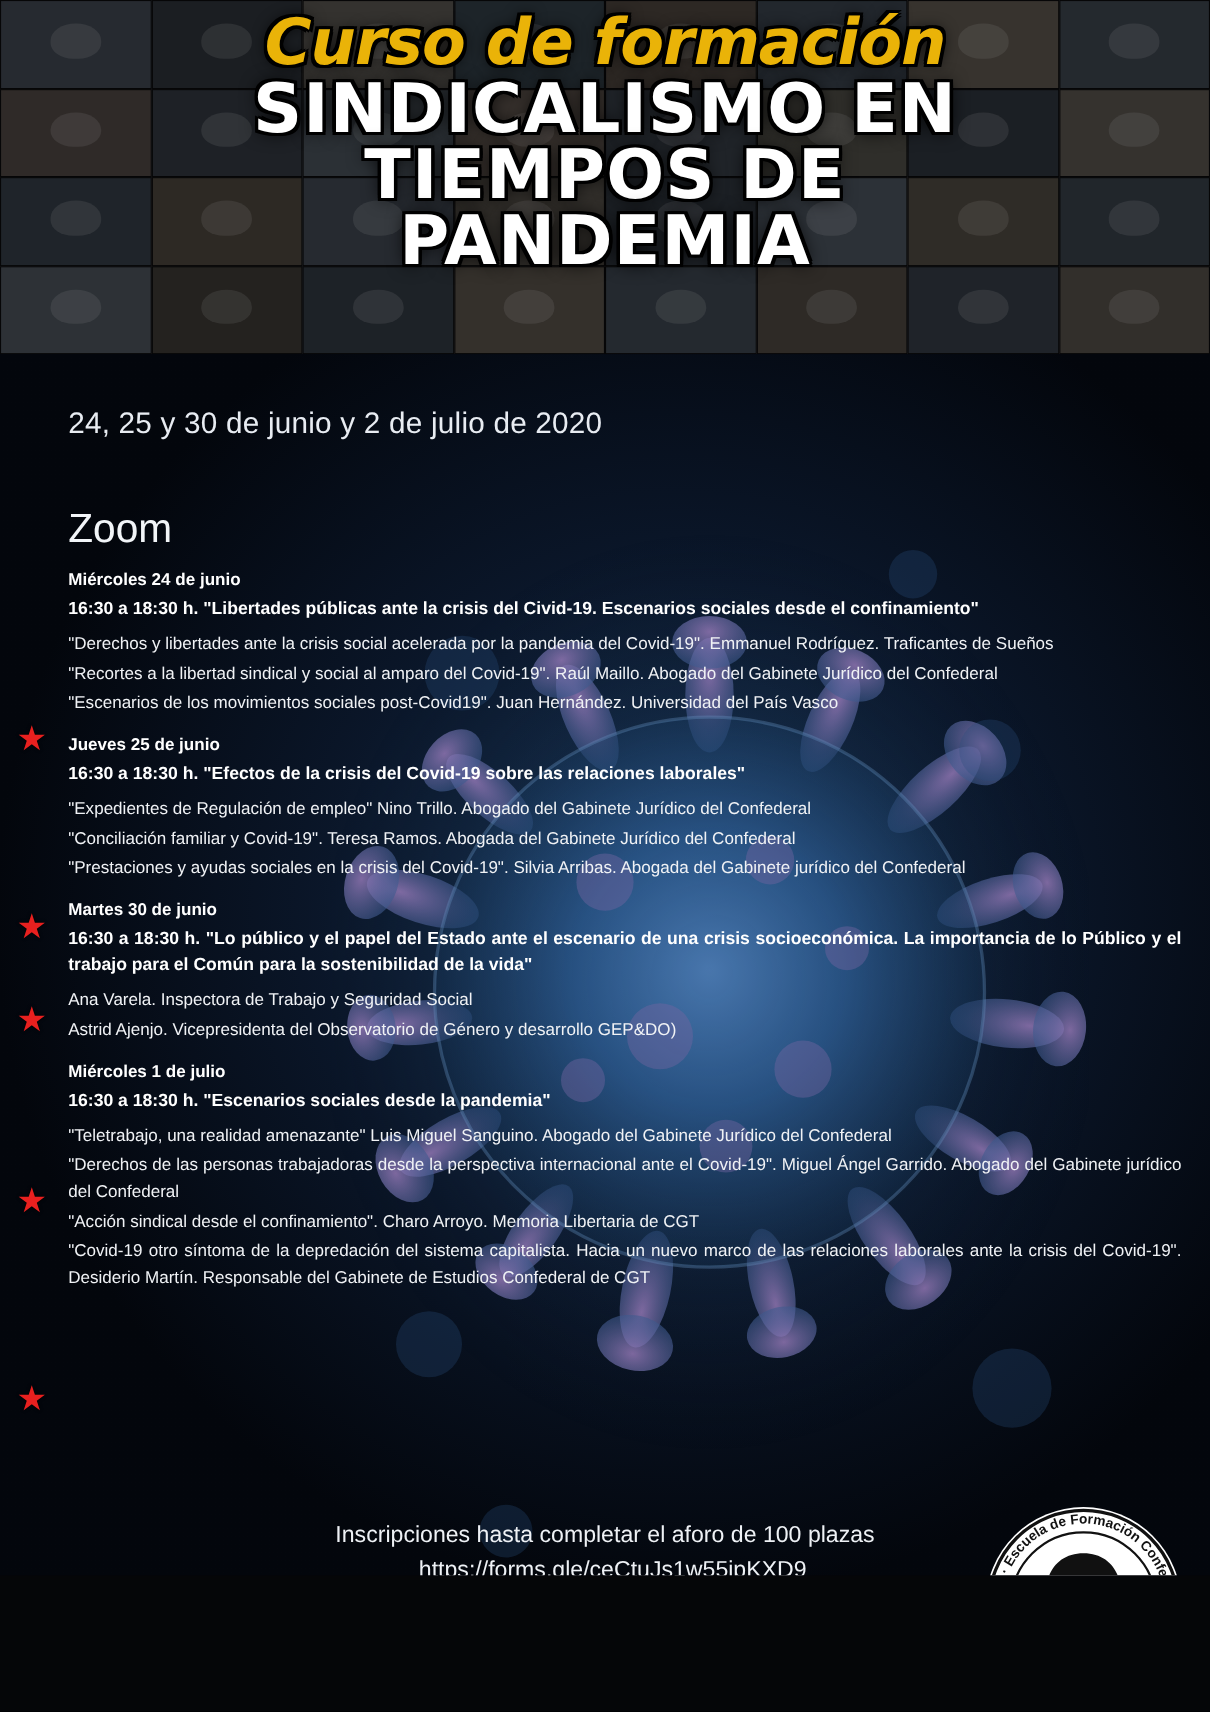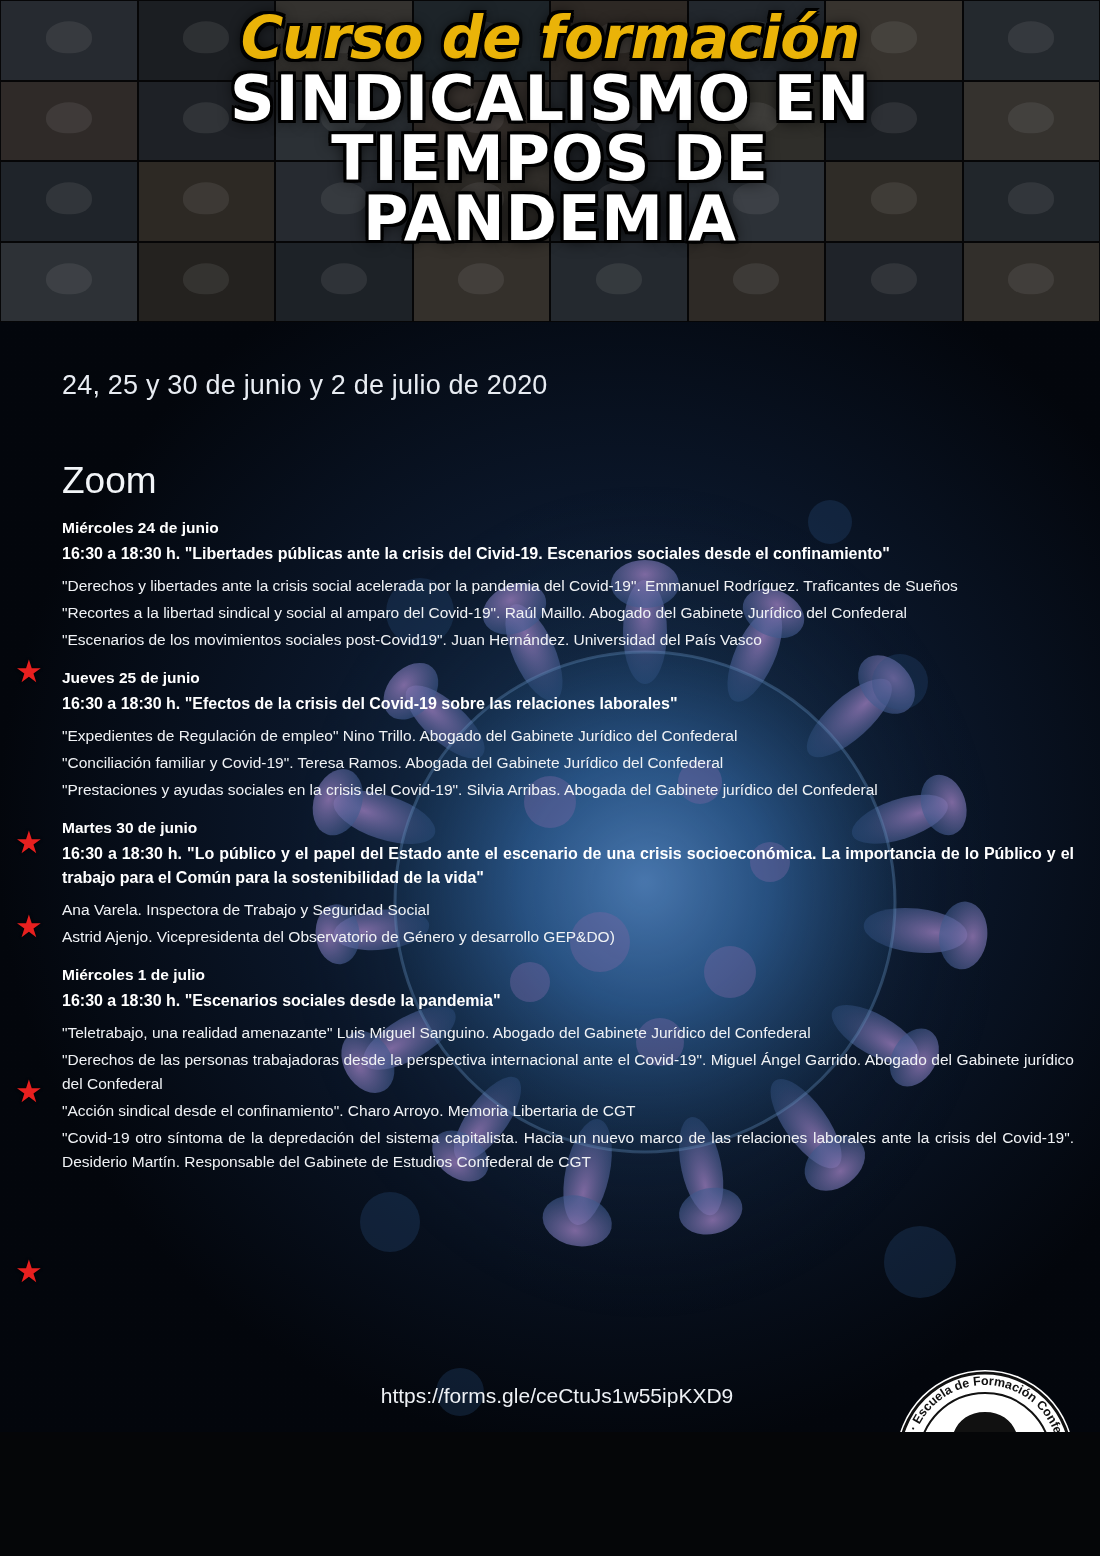--- a/index.html
+++ b/index.html
@@ -441,20 +441,21 @@
         <div class="day-time">16:30 a 18:30 h. "Escenarios sociales desde la pandemia"</div>
         <div class="talk plain">"Teletrabajo, una realidad amenazante" Luis Miguel Sanguino. Abogado del Gabinete Jurídico del Confederal</div>
         <div class="talk">"Derechos de las personas trabajadoras desde la perspectiva internacional ante el Covid-19". Miguel Ángel Garrido. Abogado del Gabinete jurídico del Confederal</div>
         <div class="talk plain">"Acción sindical desde el confinamiento". Charo Arroyo. Memoria Libertaria de CGT</div>
         <div class="talk">"Covid-19 otro síntoma de la depredación del sistema capitalista. Hacia un nuevo marco de las relaciones laborales ante la crisis del Covid-19". Desiderio Martín. Responsable del Gabinete de Estudios Confederal de CGT</div>
       </div>
 
     </div>
 
     <div class="footer-text">
+      <div class="l1">Inscripciones hasta completar el aforo de 100 plazas</div>
       <div class="l2">https://forms.gle/ceCtuJs1w55ipKXD9</div>
     </div>
 
 
     <div class="escuela">
       <svg class="ring-text" viewBox="0 0 178 178">
         <defs>
           <path id="circlepath" d="M 89,89 m -74,0 a 74,74 0 1,1 148,0 a 74,74 0 1,1 -148,0"></path>
         </defs>
         <circle cx="89" cy="89" r="86" fill="none" stroke="#111" stroke-width="3"></circle>

